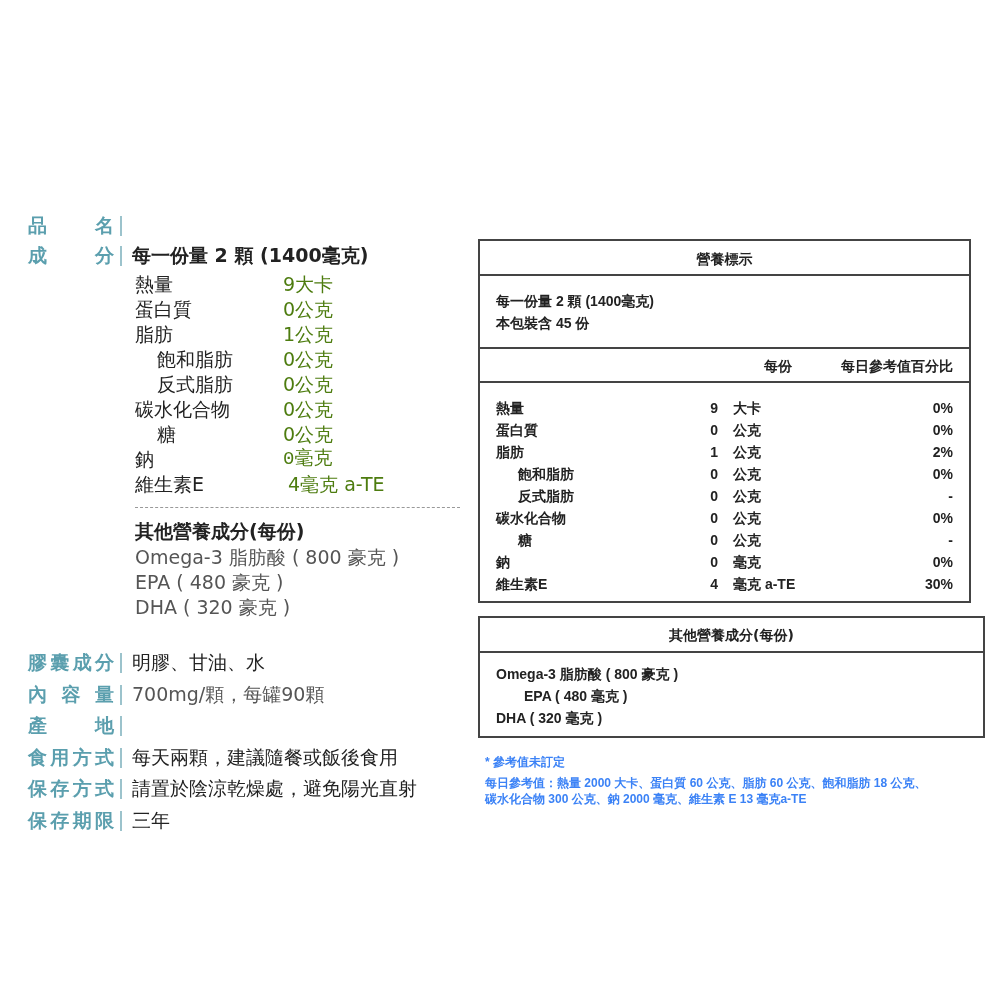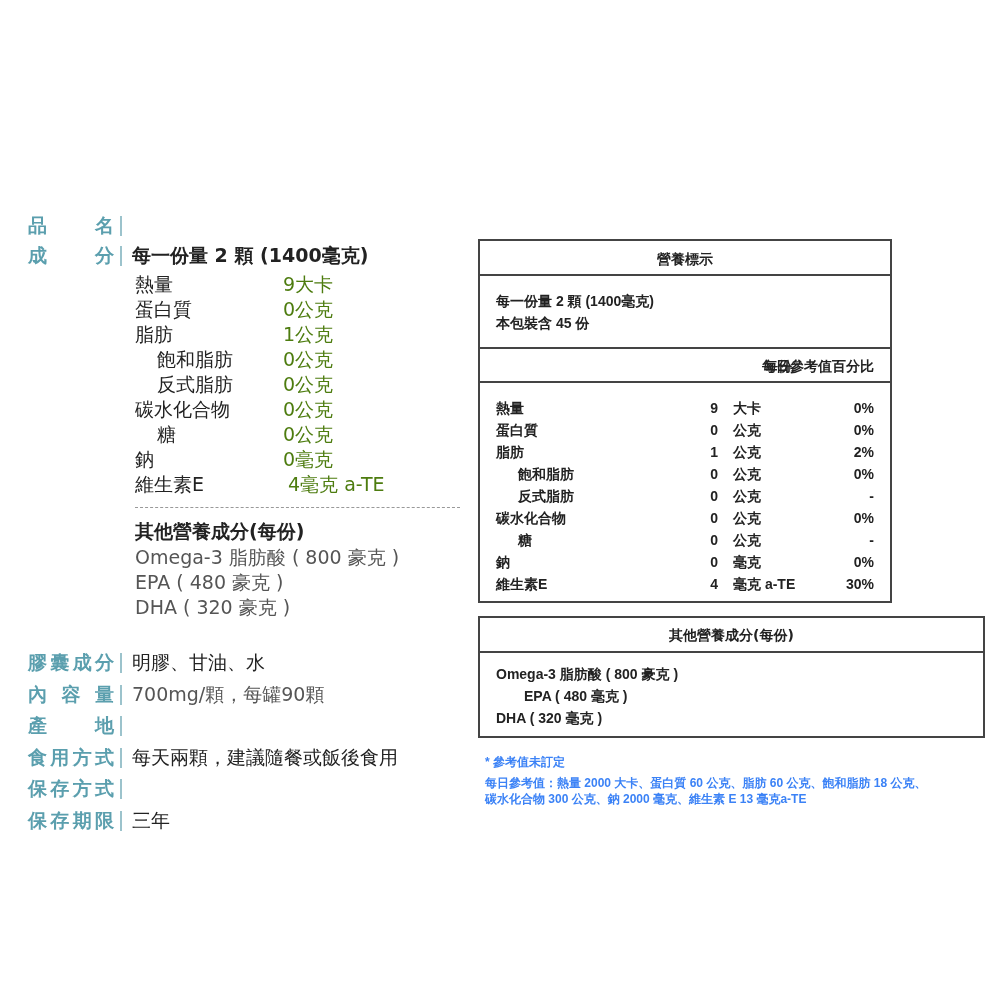--- a/index.html
+++ b/index.html
@@ -54,21 +54,21 @@
     <div class="nut-val" style="left: 283px; top: 322px;">1公克</div>
     <div class="nut-line" style="left: 157px; top: 347px;">飽和脂肪</div>
     <div class="nut-val" style="left: 283px; top: 347px;">0公克</div>
     <div class="nut-line" style="left: 157px; top: 372px;">反式脂肪</div>
     <div class="nut-val" style="left: 283px; top: 372px;">0公克</div>
     <div class="nut-line" style="left: 135px; top: 397px;">碳水化合物</div>
     <div class="nut-val" style="left: 283px; top: 397px;">0公克</div>
     <div class="nut-line" style="left: 157px; top: 422px;">糖</div>
     <div class="nut-val" style="left: 283px; top: 422px;">0公克</div>
     <div class="nut-line" style="left: 135px; top: 447px;">鈉</div>
-    <div class="nut-val" style="left: 283px; top: 447px;">0毫克</div>
+    <div class="nut-val" style="left: 283px; top: 447px; font-family: Liberation Mono, monospace;">0毫克</div>
     <div class="nut-line" style="left: 135px; top: 472px;">維生素E</div>
     <div class="nut-val" style="left: 288px; top: 472px;">4毫克 a-TE</div>
   </div>
 
 <div class="dash"></div>
 
 <div class="nut-line" style="left:135px; top:519px; font-weight:bold;">其他營養成分(每份)</div>
 <div class="other-line" style="top:545px;">Omega-3 脂肪酸 ( 800 豪克 )</div>
 <div class="other-line" style="top:570px;">EPA ( 480 豪克 )</div>
 <div class="other-line" style="top:595px;">DHA ( 320 豪克 )</div>
@@ -111,34 +111,35 @@
       <div class="spec-value">每天兩顆，建議隨餐或飯後食用</div>
     </div>
     <div class="spec-row" style="top: 776px;">
       <div class="spec-label">
         <span>保</span>
         <span>存</span>
         <span>方</span>
         <span>式</span>
       </div>
       <div class="spec-sep"></div>
+      <div class="spec-value">請置於陰涼乾燥處，避免陽光直射</div>
     </div>
     <div class="spec-row" style="top: 807.5px;">
       <div class="spec-label">
         <span>保</span>
         <span>存</span>
         <span>期</span>
         <span>限</span>
       </div>
       <div class="spec-sep"></div>
       <div class="spec-value">三年</div>
     </div>
   </div>
 
-<div class="box" style="left:478px; top:239px; width:414px; height:364px;">
+<div class="box" style="left:478px; top:239px; width:493px; height:364px;">
   <div class="box-title abs" style="left:0; right:0; top:10px;">營養標示</div>
   <div class="hr" style="top:33px;"></div>
   <div class="t" style="left:16px; top:52px;">每一份量 2 顆 (1400毫克)</div>
   <div class="t" style="left:16px; top:74px;">本包裝含 45 份</div>
   <div class="hr" style="top:106px;"></div>
   <div class="t" style="left:252px; top:117px;margin-left:32px;">每份</div>
   <div class="t" style="right:16px; top:117px;">每日參考值百分比</div>
   <div class="hr" style="top:140px;"></div>
   <div id="box-rows">
       <div class="t " style="left: 16px; top: 159px;">熱量</div>

